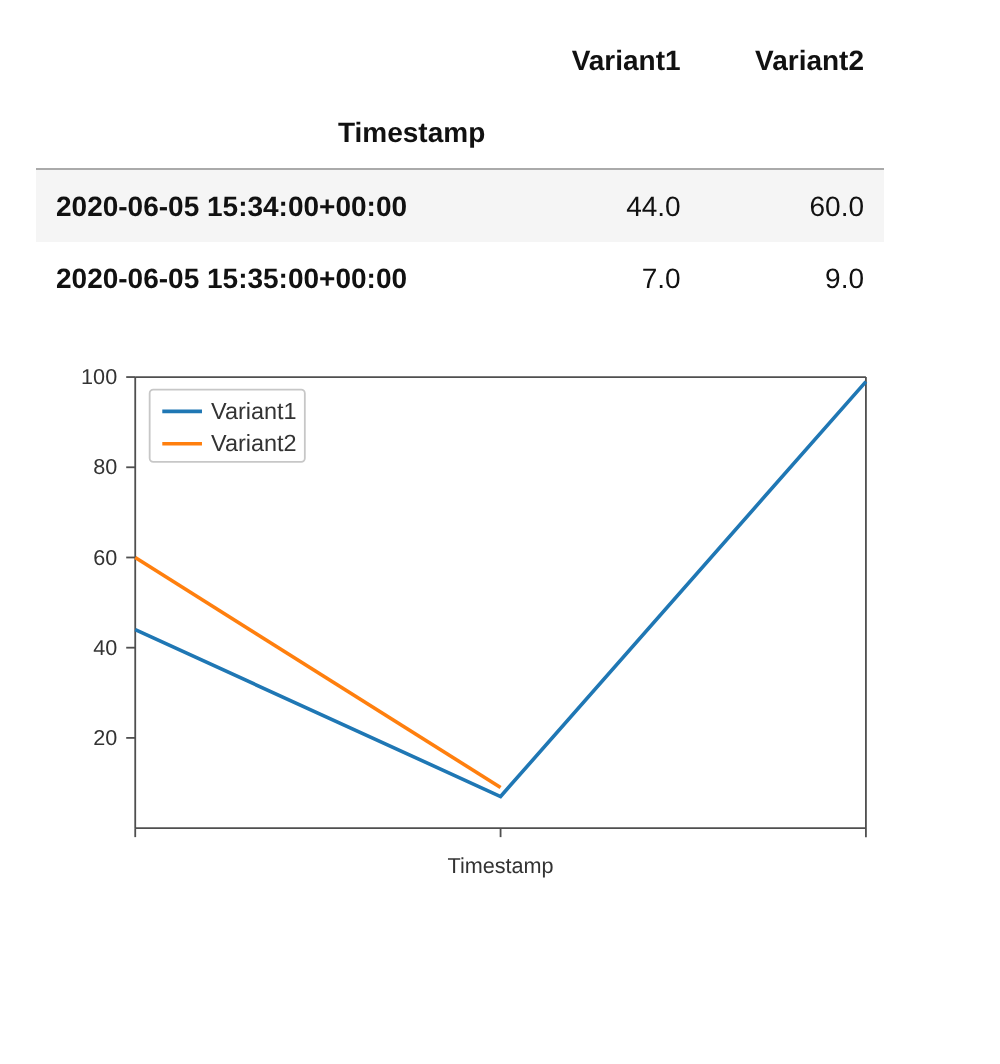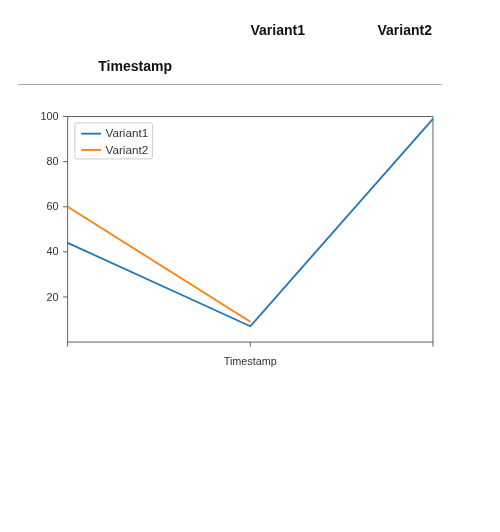--- a/index.html
+++ b/index.html
@@ -84,20 +84,30 @@
         <th>Variant1</th>
         <th>Variant2</th>
       </tr>
       <tr class="idxrow">
         <th class="idxname">Timestamp</th>
         <th></th>
         <th></th>
       </tr>
     </thead>
     <tbody>
+      <tr>
+        <td class="ts">2020-06-05 15:34:00+00:00</td>
+        <td>44.0</td>
+        <td>60.0</td>
+      </tr>
+      <tr>
+        <td class="ts">2020-06-05 15:35:00+00:00</td>
+        <td>7.0</td>
+        <td>9.0</td>
+      </tr>
     </tbody>
   </table>
 
   <div class="chart-wrap">
     <svg class="chart" viewBox="0 0 470 300" preserveAspectRatio="xMinYMin meet">
 
       <g>
 
         <line class="axis-line" x1="55" y1="15" x2="55" y2="265"></line>
 

